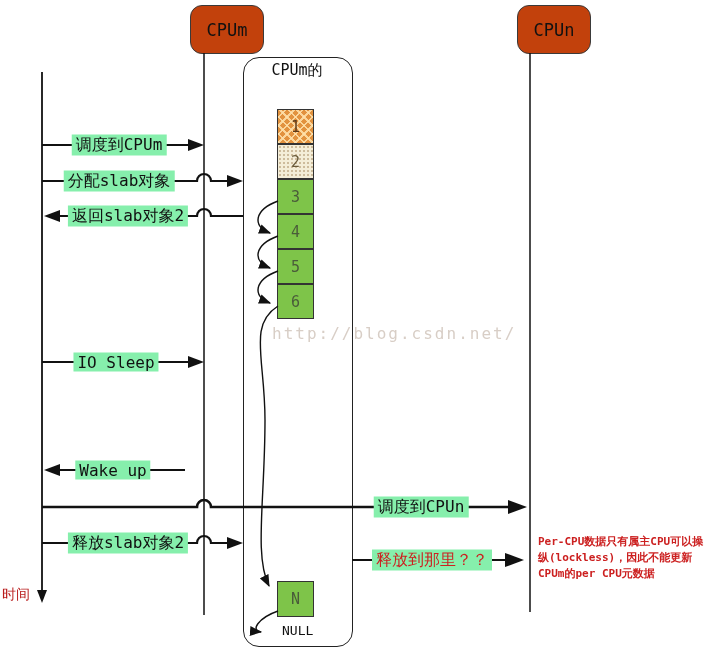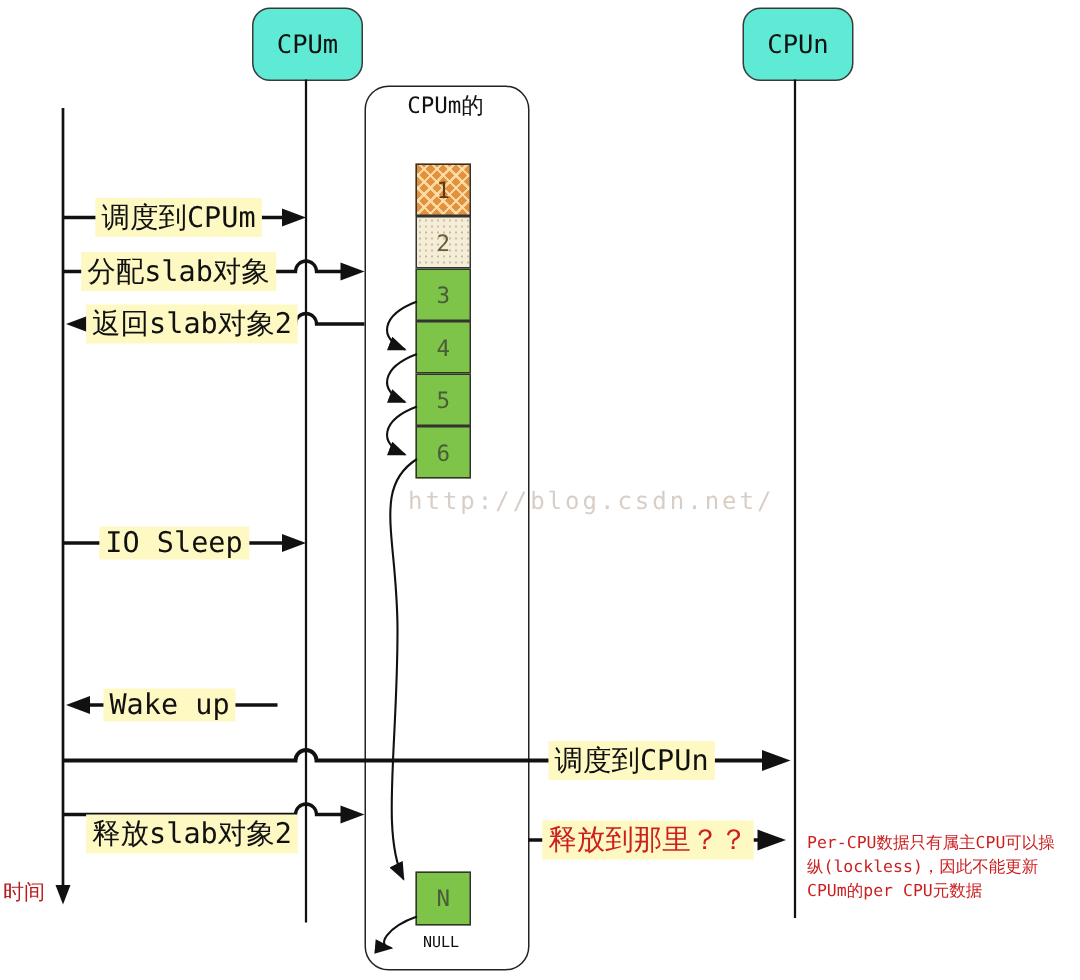--- a/index.html
+++ b/index.html
@@ -2,24 +2,24 @@
 <html><head>
 <meta charset="utf-8">
 <style>
   html,body{margin:0;padding:0;background:#ffffff;}
   .canvas{
     position:relative;width:720px;height:653px;background:#ffffff;overflow:hidden;
     font-family:"DejaVu Sans Mono","Liberation Mono",monospace;color:#1a1a1a;
   }
   
   .cpu-box{
-    position:absolute;width:72px;height:47px;background:#5eead4;
+    position:absolute;width:72px;height:47px;background:#c2410c;
     border:1.6px solid #3a3a3a;border-radius:12px;
     display:flex;align-items:center;justify-content:center;
-    font-size:17px;color:#111;z-index:1;
+    font-size:17px;color:#111;z-index:1;margin-left:22px;
   }
   
   .slab-box{
     position:absolute;left:243px;top:57px;width:108px;height:588px;
     background:#ffffff;border:1.8px solid #222;border-radius:16px;z-index:1;
   }
   .slab-title{
     position:absolute;left:243px;top:61px;width:108px;text-align:center;
     font-size:15px;line-height:19px;color:#111;z-index:3;
   }
@@ -39,37 +39,37 @@
   }
   .cell-partial{
     background:
       radial-gradient(#cdbc9c 0.8px, rgba(0,0,0,0) 0.9px),
       #f4eed8;
     background-size:4px 4px;
     color:#6a5b3a;
   }
   
   .evt{
-    position:absolute;background:#fef9c3;padding:0 4px;white-space:nowrap;
-    font-size:19px;color:#111;z-index:3;transform:translate(-50%,-50%);
+    position:absolute;background:#86efac;padding:0 4px;white-space:nowrap;
+    font-size:16px;color:#111;z-index:3;transform:translate(-50%,-50%);
   }
   .evt-red{color:#cc2020;font-weight:normal;}
   .time-label{
     position:absolute;left:2px;top:586px;font-size:14px;color:#b91c1c;z-index:3;
   }
   .watermark{
     position:absolute;left:272px;top:324px;font-size:16px;letter-spacing:2px;
     color:#d8cec6;z-index:3;white-space:nowrap;
   }
   .annotation{
     position:absolute;left:538px;top:534px;width:180px;
-    font-size:11px;line-height:16px;font-weight:normal;color:#cc2020;z-index:3;margin-top:20px;
+    font-size:11px;line-height:16px;font-weight:bold;color:#cc2020;z-index:3;
   }
   .null-label{
-    position:absolute;left:282px;top:623px;font-size:10px;color:#111;z-index:3;
+    position:absolute;left:282px;top:623px;font-size:13px;color:#111;z-index:3;
   }
   svg.wires{position:absolute;left:0;top:0;z-index:2;}
 </style>
 </head>
 <body>
 
 <div class="canvas">
 
   <div class="cpu-box" style="left:168px;top:5px;">
     <span>CPUm</span>
@@ -167,21 +167,21 @@
     <path d="M278,306 C248,325 265,358 265,420 C265,500 254,556 269,586" fill="none" stroke="#111" stroke-width="1.4" marker-end="url(#curvehead)"></path>
     <path d="M278,611 C258,618 250,631 261,632" fill="none" stroke="#111" stroke-width="1.4" marker-end="url(#curvehead)"></path>
   </svg>
 
   <div class="evt" style="left:119px;top:145px;">调度到CPUm</div>
   <div class="evt" style="left:119px;top:181px;">分配slab对象</div>
   <div class="evt" style="left:128px;top:216px;">返回slab对象2</div>
   <div class="evt" style="left:116px;top:362px;">IO Sleep</div>
   <div class="evt" style="left:113px;top:470px;">Wake up</div>
   <div class="evt" style="left:421px;top:507px;">调度到CPUn</div>
-  <div class="evt" style="left:128px;top:556px;">释放slab对象2</div>
+  <div class="evt" style="left:128px;top:543px;">释放slab对象2</div>
   <div class="evt evt-red" style="left:432px;top:560px;">释放到那里？？</div>
 
   <div class="time-label">时间</div>
 
   <div class="watermark">http://blog.csdn.net/</div>
 
   <div class="annotation">
     <div>Per-CPU数据只有属主CPU可以操</div>
     <div>纵(lockless)，因此不能更新</div>
     <div>CPUm的per CPU元数据</div>

